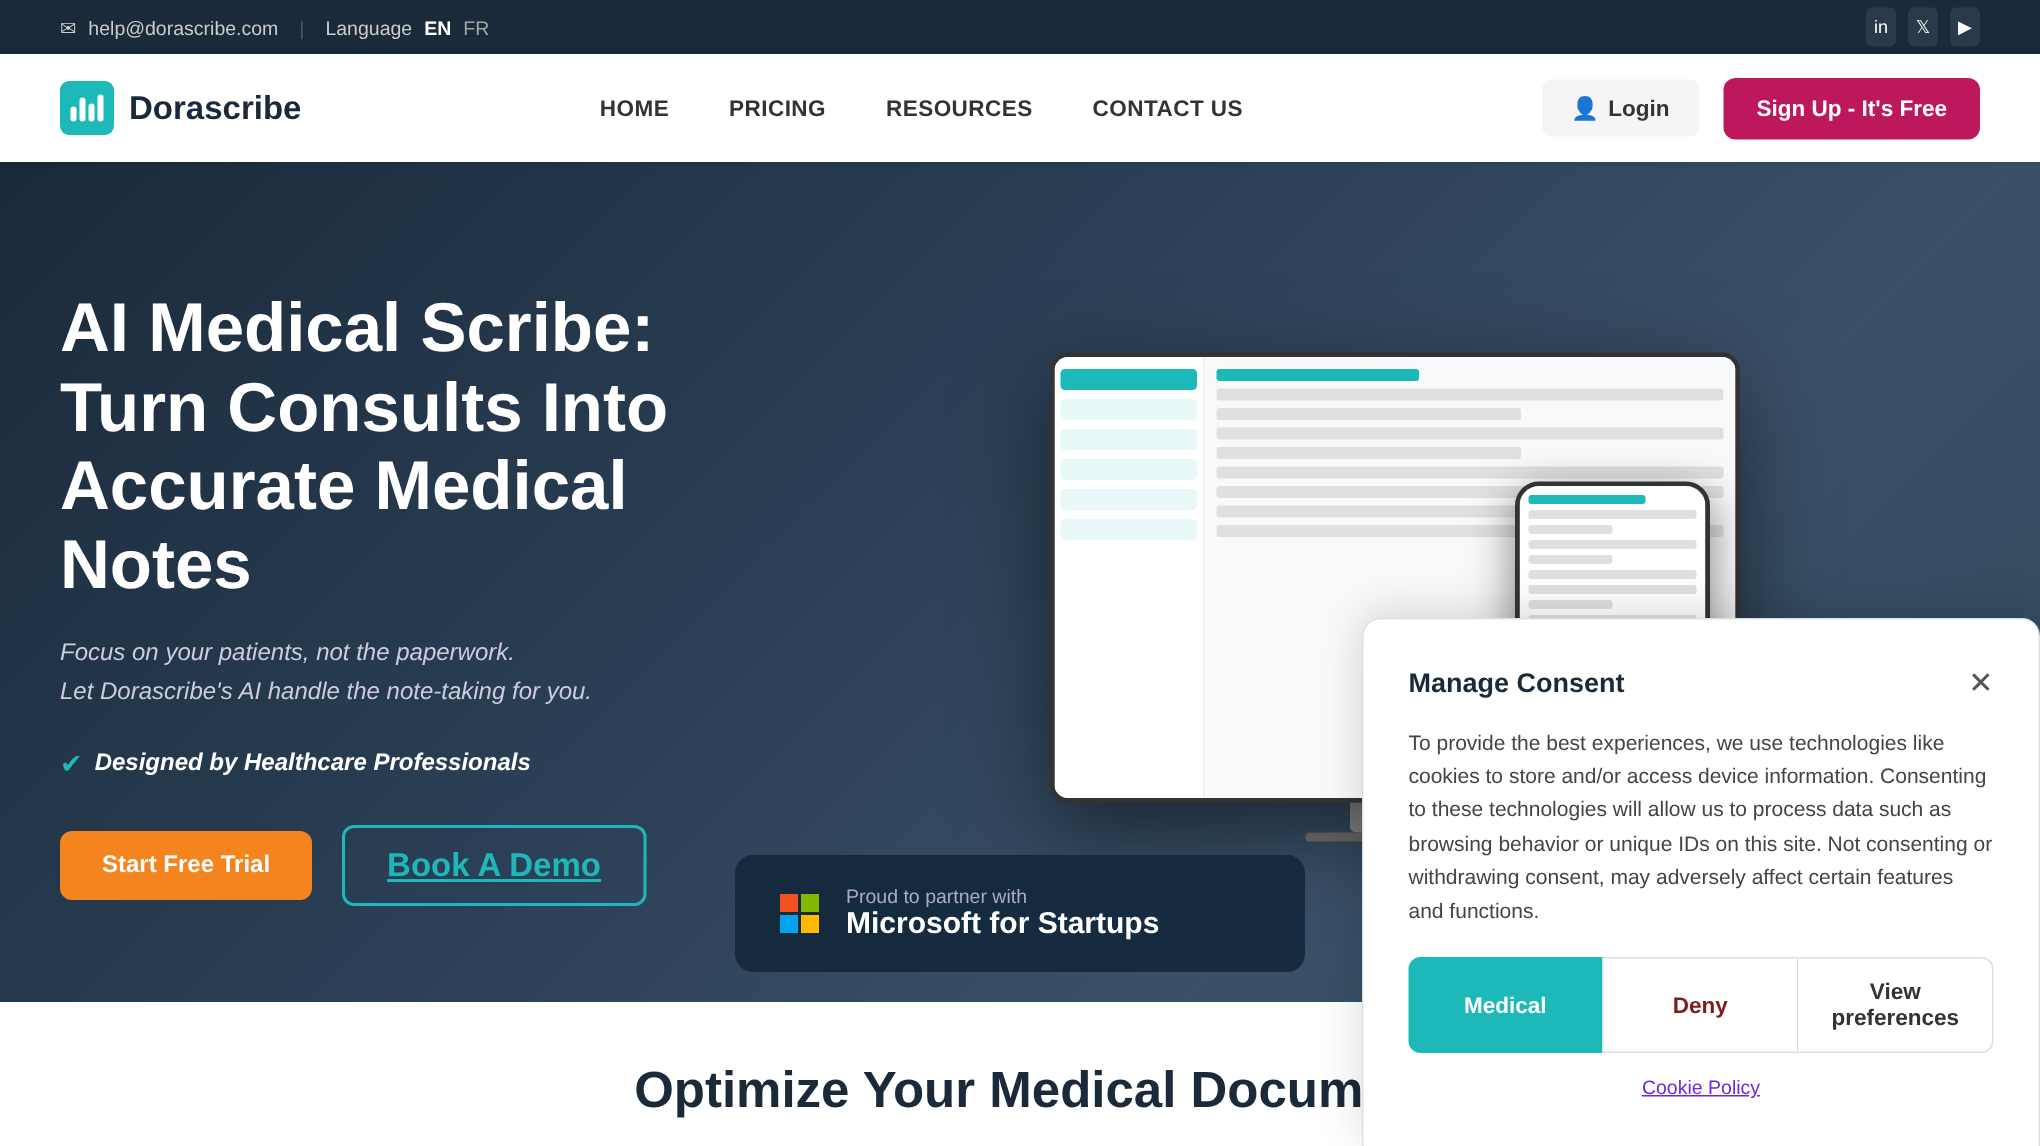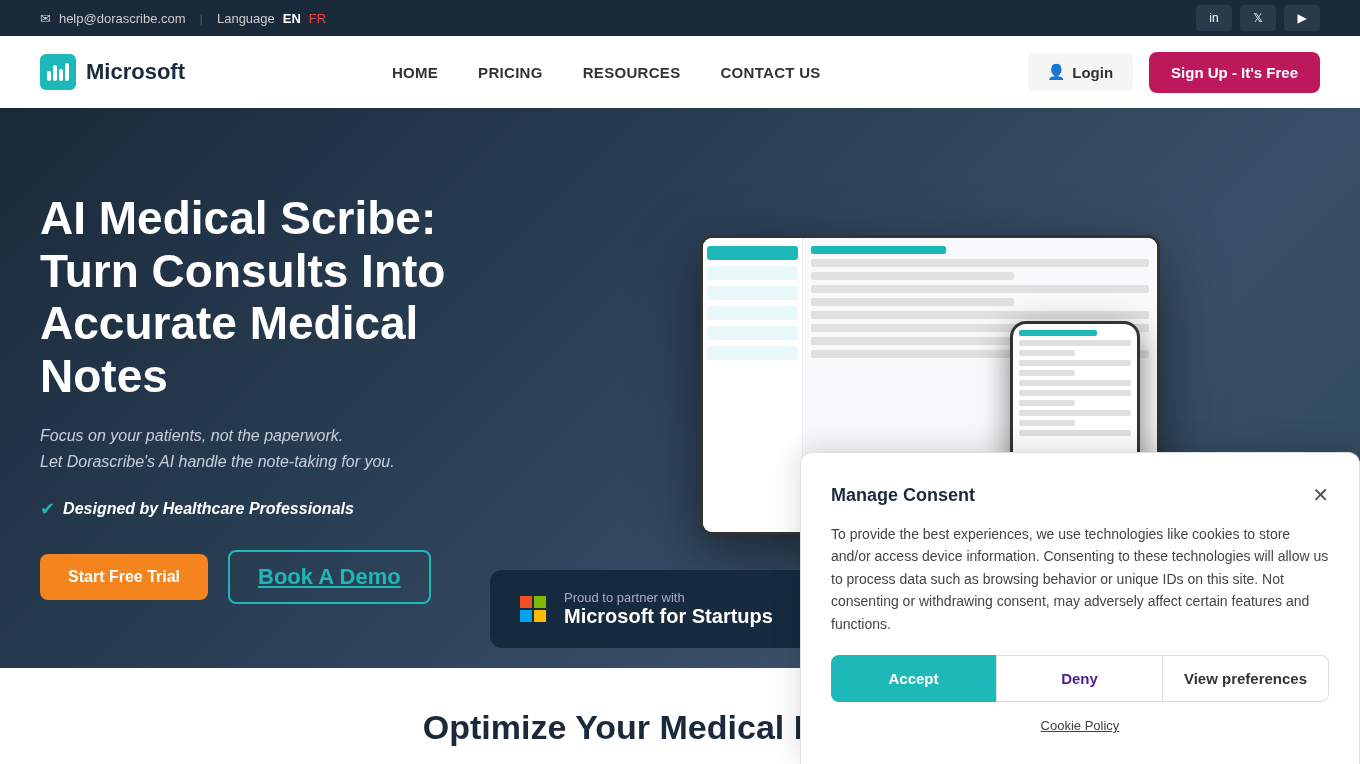--- a/index.html
+++ b/index.html
@@ -13,26 +13,26 @@
       align-items: center;
       justify-content: space-between;
       padding: 0 40px;
       height: 36px;
       font-size: 13px;
     }
     .topbar-left { display: flex; align-items: center; gap: 8px; }
     .topbar-left .separator { color: #555; margin: 0 6px; }
     .topbar-right { display: flex; align-items: center; gap: 8px; }
     .social-icon {
-      width: 36px; height: 26px; border-radius: 4px;
+      width: 20px; height: 26px; border-radius: 4px;
       display: flex; align-items: center; justify-content: center;
       background: #2a3a4a; color: #fff; font-size: 12px; cursor: pointer;
     }
     .lang-en { color: #ffffff; font-weight: bold; }
-    .lang-fr { color: #ef4444; }
+    .lang-fr { color: #a3a3a3; }
 
     
     .navbar {
       background: #fff;
       display: flex;
       align-items: center;
       justify-content: space-between;
       padding: 0 40px;
       height: 72px;
       box-shadow: 0 1px 4px rgba(0,0,0,0.08);
@@ -176,50 +176,50 @@
     .section-bottom {
       background: #fff; padding: 40px 40px 20px;
       text-align: center;
     }
     .section-bottom h2 { font-size: 34px; font-weight: 800; color: #1a2a3a; }
 
     
     .cookie-overlay {
       position: fixed;
       bottom: 0; right: 0;
-      width: 560px;
+      width: 452px;
       background: #fff;
       border-radius: 12px 12px 0 0;
       box-shadow: 0 -4px 30px rgba(0,0,0,0.15);
       padding: 30px;
       z-index: 100;
       border: 1px solid #e0e0e0;
       border-bottom: none;
     }
     .cookie-header { display: flex; justify-content: space-between; align-items: center; margin-bottom: 16px; }
     .cookie-title { font-size: 18px; font-weight: 700; color: #1a2a3a; }
     .cookie-close { font-size: 20px; cursor: pointer; color: #555; background: none; border: none; }
     .cookie-body { font-size: 14px; color: #444; line-height: 1.6; margin-bottom: 20px; }
     .cookie-buttons { display: flex; gap: 0; margin-bottom: 14px; }
     .btn-accept {
       flex: 1; background: #1db8b8; color: #fff; border: none;
       padding: 14px; font-size: 15px; font-weight: 600; cursor: pointer;
       border-radius: 8px 0 0 8px;
     }
     .btn-deny {
-      flex: 1; background: #fff; color: #4c1d95; border: 1px solid #ddd;
+      flex: 1; background: #fff; color: #7f1d1d; border: 1px solid #ddd;
       padding: 14px; font-size: 15px; font-weight: 600; cursor: pointer;
     }
     .btn-viewpref {
       flex: 1; background: #fff; color: #333; border: 1px solid #ddd;
       border-left: none; padding: 14px; font-size: 15px; font-weight: 600; cursor: pointer;
       border-radius: 0 8px 8px 0;
     }
     .cookie-link { text-align: center; }
-    .cookie-link a { color: #404040; font-size: 13px; }
+    .cookie-link a { color: #6d28d9; font-size: 13px; }
   </style>
 </head>
 <body>
 
 <div class="topbar">
   <div class="topbar-left">
     <span>✉</span>
     <span>help@dorascribe.com</span>
     <span class="separator">|</span>
     <span>Language</span>
@@ -236,21 +236,21 @@
 <nav class="navbar">
   <a class="logo" href="#">
     <div class="logo-icon">
       <div class="logo-bars">
         <span style="height:10px"></span>
         <span style="height:16px"></span>
         <span style="height:12px"></span>
         <span style="height:18px"></span>
       </div>
     </div>
-    <span class="logo-text">Microsoft</span>
+    <span class="logo-text">Dorascribe</span>
   </a>
   <div class="nav-links">
     <a href="#">HOME</a>
     <a href="#">PRICING</a>
     <a href="#">RESOURCES</a>
     <a href="#">CONTACT US</a>
   </div>
   <div class="nav-right">
     <button class="btn-login">
       <span>👤</span>
@@ -344,20 +344,20 @@
   <h2>Optimize Your Medical Docum...</h2>
 </div>
 
 <div class="cookie-overlay">
   <div class="cookie-header">
     <span class="cookie-title">Manage Consent</span>
     <button class="cookie-close">✕</button>
   </div>
   <p class="cookie-body">To provide the best experiences, we use technologies like cookies to store and/or access device information. Consenting to these technologies will allow us to process data such as browsing behavior or unique IDs on this site. Not consenting or withdrawing consent, may adversely affect certain features and functions.</p>
   <div class="cookie-buttons">
-    <button class="btn-accept">Accept</button>
+    <button class="btn-accept">Medical</button>
     <button class="btn-deny">Deny</button>
     <button class="btn-viewpref">View preferences</button>
   </div>
   <div class="cookie-link">
     <a href="#">Cookie Policy</a>
   </div>
 </div>
 
 </body></html>

